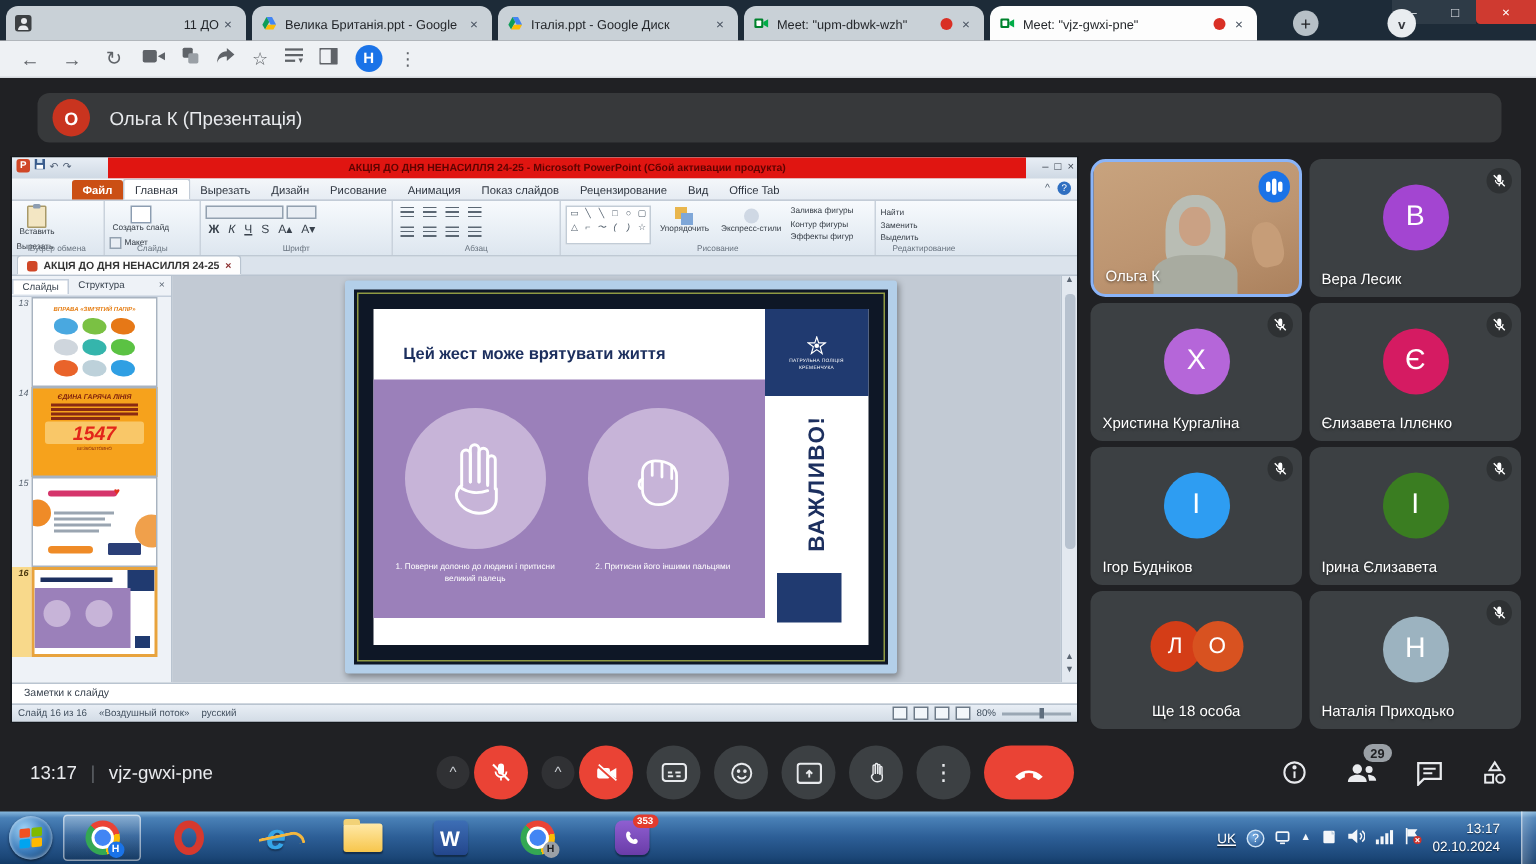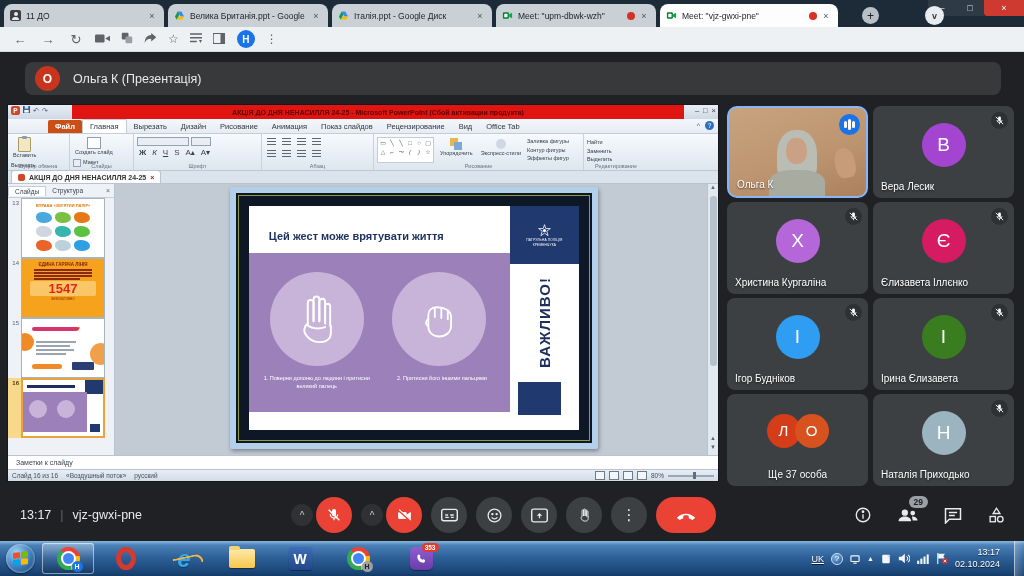--- a/index.html
+++ b/index.html
@@ -100,21 +100,21 @@
   .dtab{height:12px;background:#fdfdfd;border:1px solid #b9c4d0;border-bottom:none;border-radius:3px 3px 0 0;display:flex;align-items:center;gap:4px;padding:0 6px;font-size:7px;font-weight:bold;color:#333;}
   .ddot{width:7px;height:7px;background:#d04727;border-radius:2px;}
   .dx{color:#8a2c2c;font-size:7px;}
 
   .pbody{position:absolute;left:0;top:79px;width:100%;height:271px;}
   .lpanel{position:absolute;left:0;top:0;width:107px;height:100%;background:#eef2f7;border-right:1px solid #b9c4d0;box-sizing:border-box;}
   .ltabs{height:13px;display:flex;align-items:center;font-size:6.5px;color:#3a4450;border-bottom:1px solid #c4cedb;}
   .ltab{padding:1px 6px;}
   .ltab.on{background:#fff;border:1px solid #c4cedb;border-bottom:none;}
   .lx{margin-left:auto;margin-right:4px;font-size:7px;color:#5c6775;}
-  .thumbrow{display:flex;margin-top:0;}
+  .thumbrow{display:flex;margin-top:0;font-style:italic;}
   .tnum{width:13px;text-align:right;font-size:6px;color:#5a6572;padding-top:2px;padding-right:2px;box-sizing:border-box;}
   .thumb{width:84px;height:60px;background:#fff;border:1px solid #a8b3c0;box-sizing:border-box;position:relative;overflow:hidden;}
   .thumbrow.sel .thumb{border:2px solid #e8a33d;}
   .thumbrow.sel .tnum{background:#f8d98b;color:#4c3a10;font-weight:bold;}
 
   
   .t13ttl{text-align:center;font-size:4px;font-weight:bold;color:#e57d12;margin-top:4px;line-height:1.3;}
   .papers{display:grid;grid-template-columns:repeat(3,16px);gap:3px;justify-content:center;margin-top:4px;}
   .paper{height:11px;border-radius:40% 55% 45% 50%;}
   
@@ -189,21 +189,21 @@
   .trico{opacity:.95;}
   .clock{text-align:right;font-size:9px;line-height:1.3;text-shadow:0 1px 1px rgba(0,0,0,.6);}
   .showdesk{position:absolute;right:0;top:0;width:9px;height:35px;background:linear-gradient(90deg,rgba(255,255,255,.25),rgba(255,255,255,.05));border-left:1px solid rgba(255,255,255,.6);}
 </style>
 </head>
 <body>
 
 <div class="screen">
 
   <div class="tabstrip">
-    <div class="tab" style="left:4px;">
+    <div class="tab" style="left:4px;text-align:right;">
       <span class="fav fav-person"></span>
       <span class="ttl">11 ДО</span>
       <span class="tclose ic">×</span>
     </div>
     <div class="tab" style="left:168px;">
       <svg class="fav" viewBox="0 0 24 24">
           <path d="M8 3h8l6 11h-8z" fill="#4285f4"></path>
           <path d="M8 3 2 14l4 7 6-11z" fill="#0f9d58"></path>
           <path d="M6 21h12l4-7H10z" fill="#fbbc05"></path>
         </svg>
@@ -670,21 +670,21 @@
 
       <div class="tile">
         <span class="dual">
           <span class="dc" style="background: rgb(212, 61, 23);">
               <span>Л</span>
             </span>
           <span class="dc" style="background: rgb(216, 82, 32);">
               <span>О</span>
             </span>
         </span>
-        <span class="tname center">Ще 37 особа</span>
+        <span class="tname center">Ще 18 особа</span>
       </div>
 
       <div class="tile">
         <span class="micoff ic">
             <svg width="11" height="11" viewBox="0 0 24 24">
               <path d="M12 3a3 3 0 0 1 3 3v5a3 3 0 0 1-6 0V6a3 3 0 0 1 3-3z" fill="#fff"></path>
               <path d="M6.5 11a5.5 5.5 0 0 0 11 0" stroke="#fff" stroke-width="1.8" fill="none"></path>
               <path d="M12 16.5V20" stroke="#fff" stroke-width="1.8"></path>
               <path d="M4 4l16 16" stroke="#fff" stroke-width="2"></path>
             </svg>

